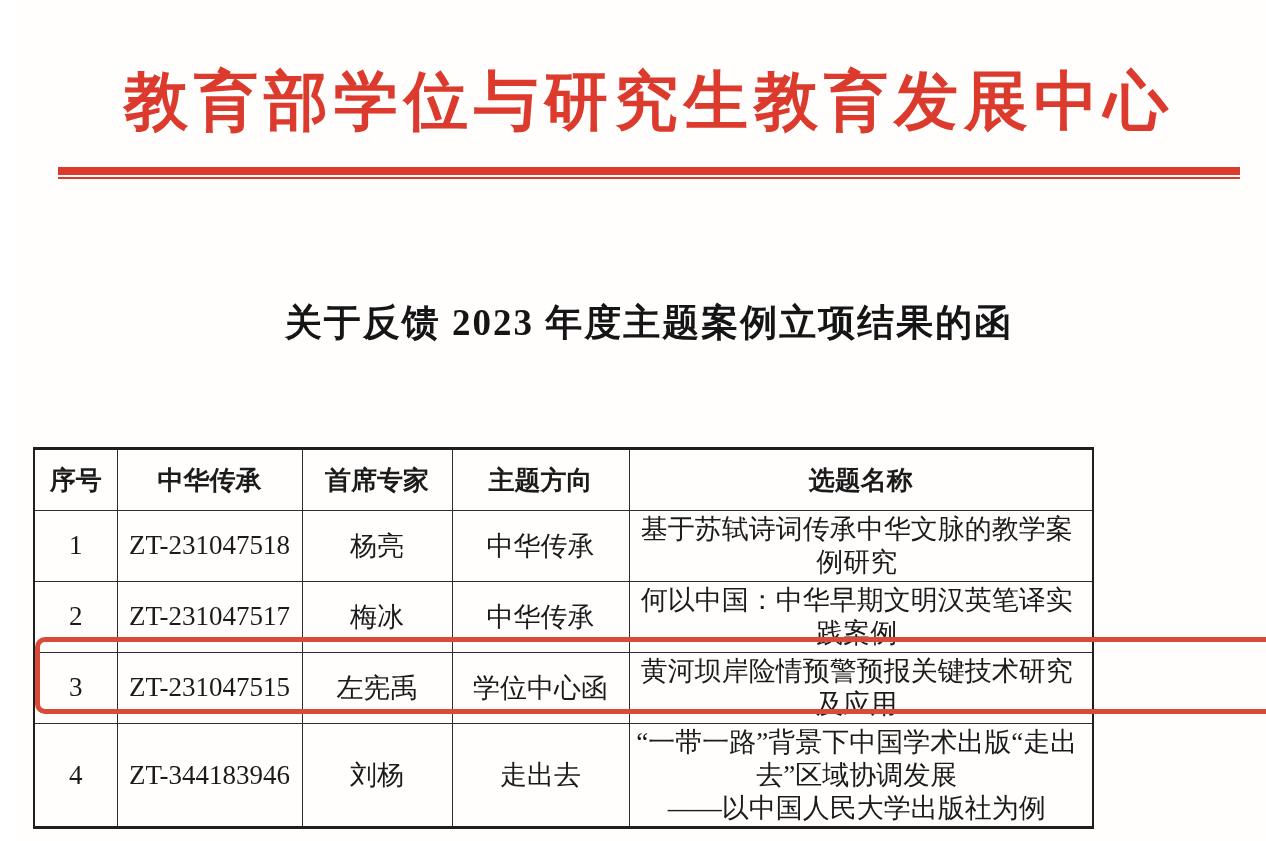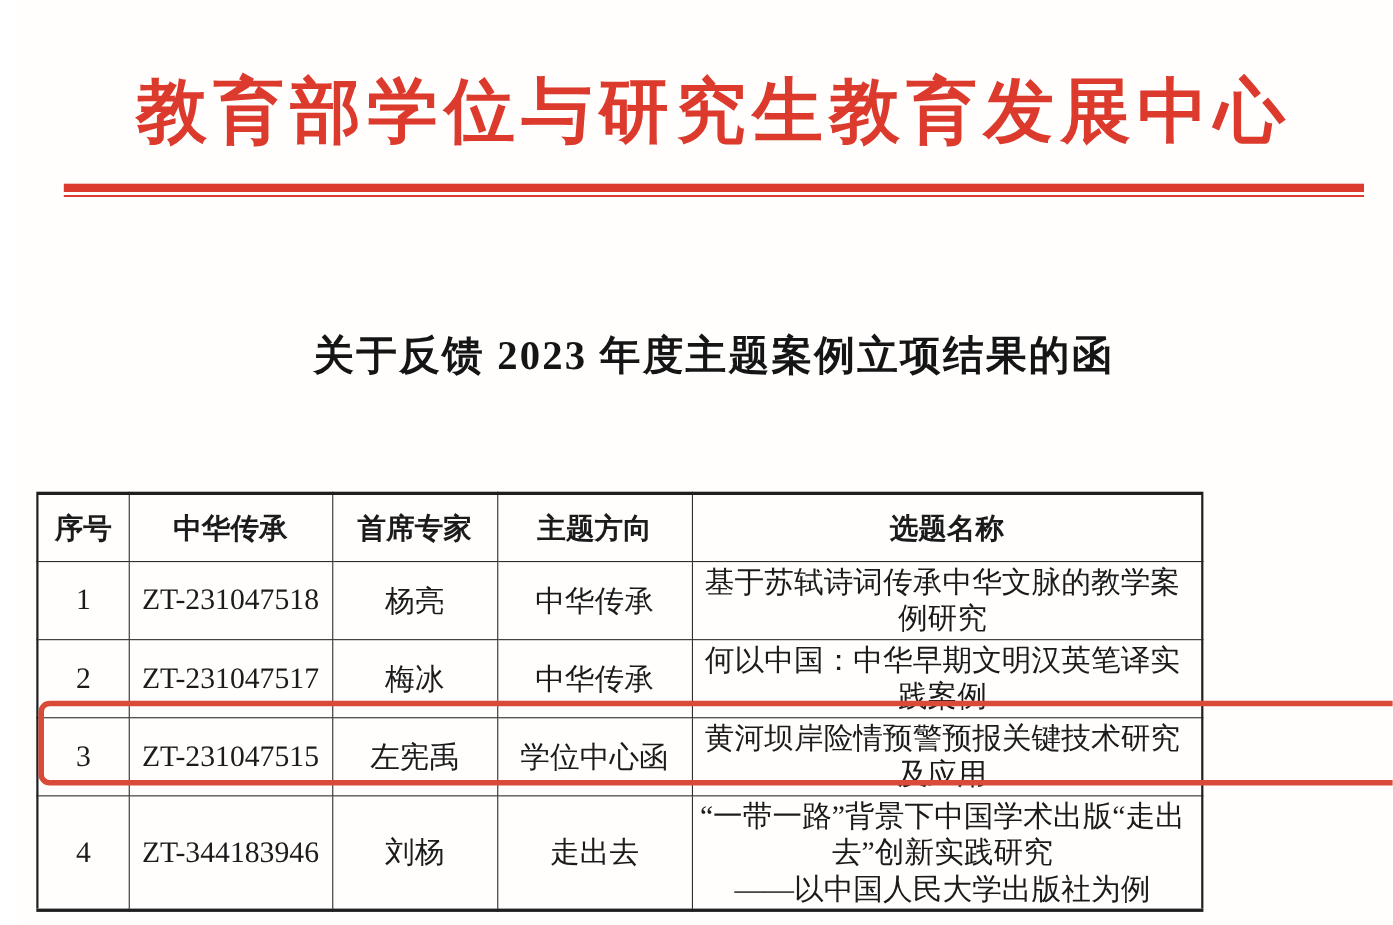--- a/index.html
+++ b/index.html
@@ -192,21 +192,21 @@
             <span class="line">黄河坝岸险情预警预报关键技术研究及应用</span>
               <span class="line"></span>
           </td>
         </tr>
         <tr class="row-4">
           <td>4</td>
           <td>ZT-344183946</td>
           <td>刘杨</td>
           <td>走出去</td>
           <td class="topic-cell">
-            <span class="line">“一带一路”背景下中国学术出版“走出去”创新实践研究</span>
+            <span class="line">“一带一路”背景下中国学术出版“走出去”区域协调发展</span>
               <span class="line">——以中国人民大学出版社为例</span>
           </td>
         </tr>
       </tbody>
     </table>
   </div>
 
   <div class="highlight-box"></div>
 
 </div>

